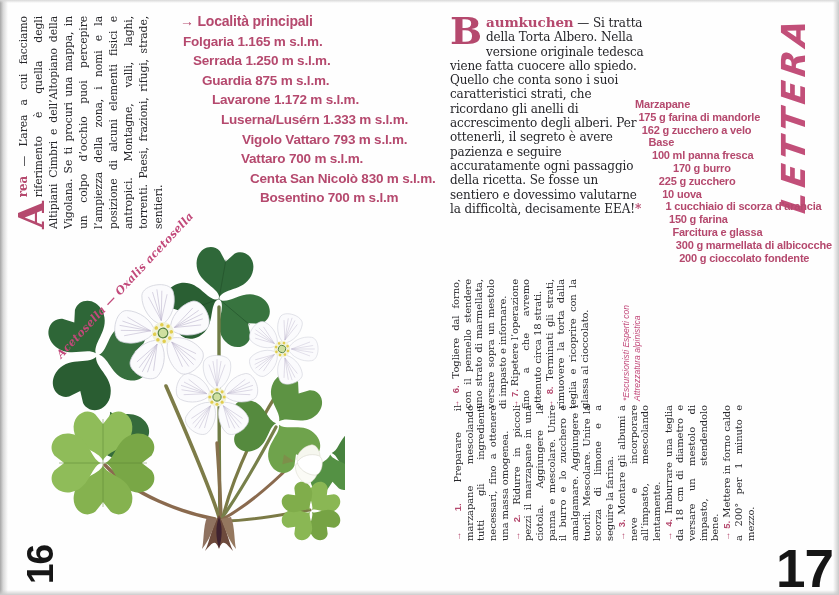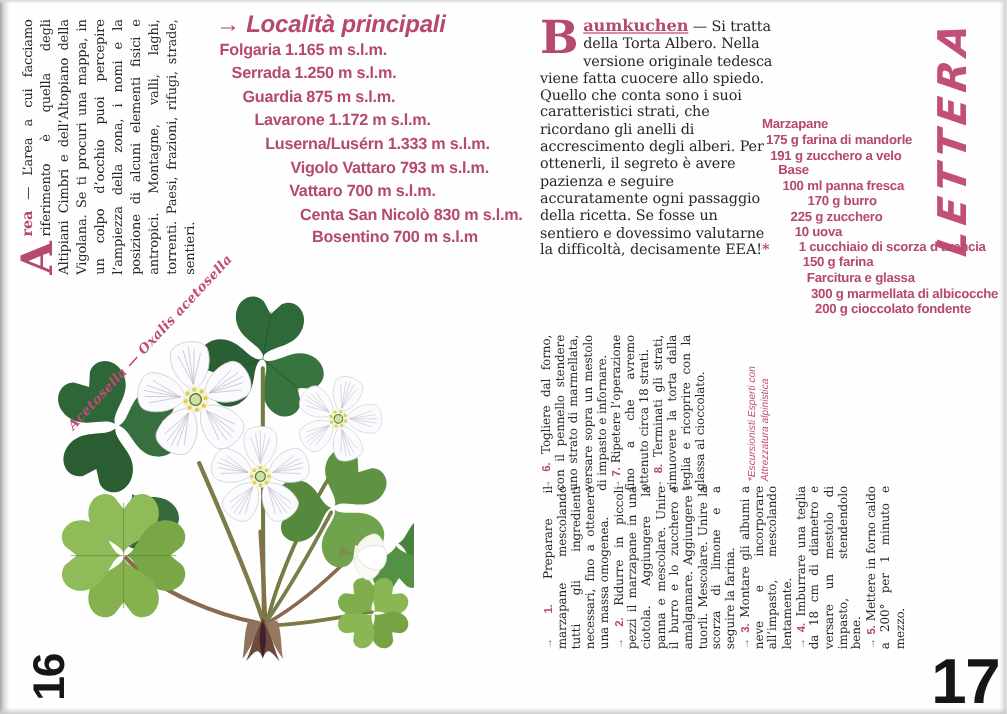--- a/index.html
+++ b/index.html
@@ -16,35 +16,35 @@
 
   
   .area-par{font-family:"DejaVu Serif",serif;font-size:10.8px;line-height:15px;color:#26262a;
             text-align:justify;letter-spacing:-0.1px;}
   .dropcap{float:left;font-family:"DejaVu Serif",serif;font-weight:bold;color:#b5496e;
            font-size:36px;line-height:27px;padding:2px 4px 0 0;}
   .lead{font-family:"DejaVu Serif",serif;font-weight:bold;color:#b5496e;font-size:12px;}
 
   .loc-list{position:absolute;left:180px;top:12px;color:#b5496e;font-weight:bold;
             font-size:13.5px;line-height:19.6px;letter-spacing:-0.2px;white-space:nowrap;}
-  .loc-list .hdr{font-size:20px;font-style:italic;}
+  .loc-list .hdr{font-size:14px;}
 
   .caption{position:absolute;left:54px;top:352px;transform:rotate(-47deg);transform-origin:0 0;
            font-family:"DejaVu Serif",serif;font-style:italic;font-weight:bold;color:#c2497a;
            font-size:11px;white-space:nowrap;letter-spacing:.3px;}
 
   .pagenum{font-family:"Liberation Sans",sans-serif;font-weight:bold;color:#161616;letter-spacing:-1px;}
   #p16{font-size:37px;}
   #p17{position:absolute;left:776px;top:538px;font-size:53px;}
 
   
   .baum{position:absolute;left:450px;top:15px;width:200px;font-family:"DejaVu Serif",serif;
         font-size:12px;line-height:14.3px;color:#26262a;text-align:left;letter-spacing:-0.1px;}
   .baum .dropcap{font-size:38px;line-height:28px;}
-  .baum .lead{font-size:13.5px;text-decoration:underline;}
+  .baum .lead{font-size:13.5px;}
   .pinkstar{color:#b5496e;font-weight:bold;}
 
   .lettera{font-family:"DejaVu Sans",sans-serif;font-weight:bold;font-style:italic;color:#c24f79;
            font-size:33px;letter-spacing:5px;transform:skewX(-8deg);white-space:nowrap;}
 
   .ingr{position:absolute;left:631px;top:98px;color:#b5496e;font-size:11px;line-height:12.8px;
         font-weight:bold;letter-spacing:-0.2px;white-space:nowrap;}
   .ingr .hdr{font-size:11.5px;}
   .ingr .it{font-weight:bold;}
   .ingr .it.b{font-weight:bold;}
@@ -205,21 +205,21 @@
     <span>— Si tratta della Torta Albero. Nella versione originale tedesca viene fatta cuocere allo spiedo. Quello che conta sono i suoi caratteristici strati, che ricordano gli anelli di accrescimento degli alberi. Per ottenerli, il segreto è avere pazienza e seguire accuratamente ogni passaggio della ricetta. Se fosse un sentiero e dovessimo valutarne la difficoltà, decisamente EEA!</span><span class="pinkstar">*</span>
   </div>
 
   <div class="rot" style="left:774px;top:213px;width:202px;height:62px">
     <div class="lettera">LETTERA B</div>
   </div>
 
   <div class="ingr">
     <div class="it b" style="margin-left:4px">Marzapane</div>
     <div class="it" style="margin-left:7.4px">175 g farina di mandorle</div>
-    <div class="it" style="margin-left:10.8px">191 g zucchero a velo</div>
+    <div class="it" style="margin-left:10.8px">162 g zucchero a velo</div>
     <div class="it b" style="margin-left:17.6px">Base</div>
     <div class="it" style="margin-left:21px">100 ml panna fresca</div>
     <div class="it" style="margin-left:42px">170 g burro</div>
     <div class="it" style="margin-left:27.8px">225 g zucchero</div>
     <div class="it" style="margin-left:31.2px">10 uova</div>
     <div class="it" style="margin-left:34.6px">1 cucchiaio di scorza d’arancia</div>
     <div class="it" style="margin-left:38px">150 g farina</div>
     <div class="it b" style="margin-left:41.4px">Farcitura e glassa</div>
     <div class="it" style="margin-left:44.8px">300 g marmellata di albicocche</div>
     <div class="it" style="margin-left:48.2px">200 g cioccolato fondente</div>

